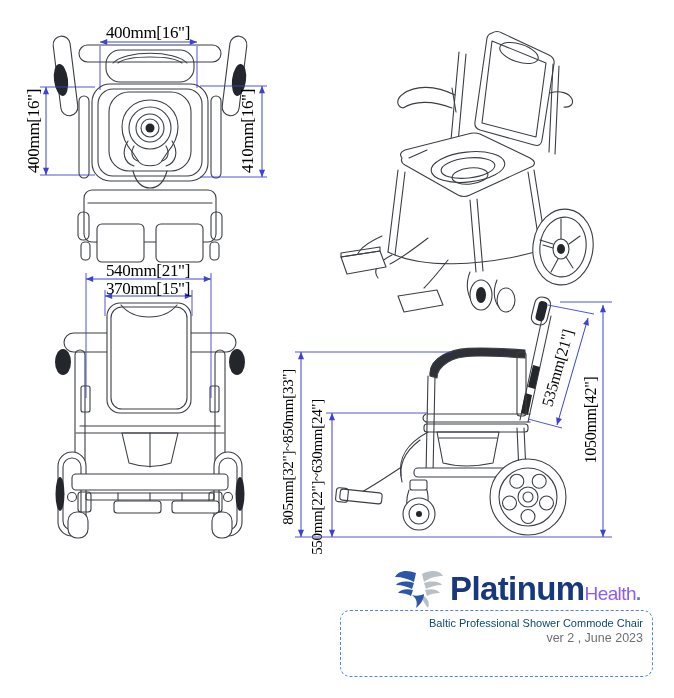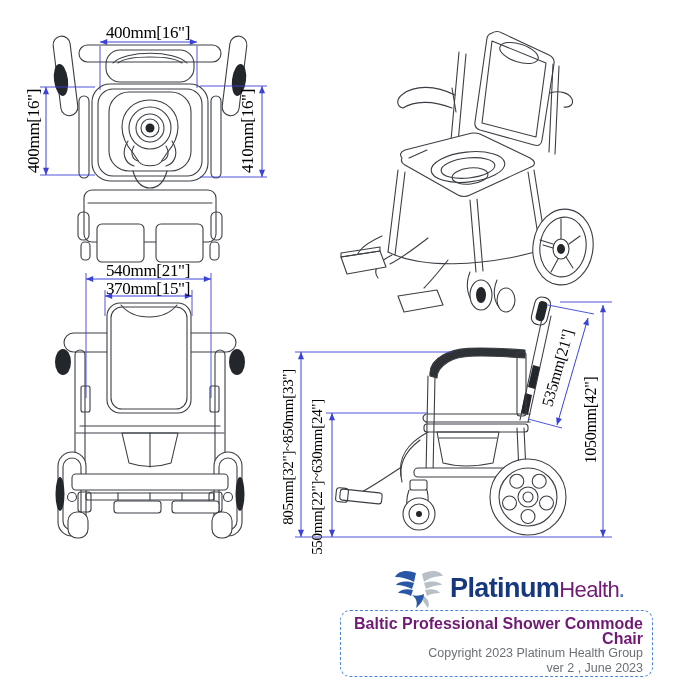--- a/index.html
+++ b/index.html
@@ -8,27 +8,27 @@
   .canvas svg.draw{position:absolute;left:0;top:0;}
   .dim{position:absolute;white-space:nowrap;color:#000;
        font-family:"Liberation Serif",serif;font-size:17px;letter-spacing:-0.3px;
        transform:translate(-50%,-50%);line-height:1;}
   .dim.v{transform:translate(-50%,-50%) rotate(-90deg);}
   .dim.s{font-size:15px;}
   .dim.m{font-size:16px;}
   .dim.a535{transform:translate(-50%,-50%) rotate(-74deg);font-size:16px;}
   .logo{position:absolute;left:394px;top:566px;display:flex;align-items:center;height:44px;}
   .brand{margin-left:6px;letter-spacing:-0.6px;line-height:1;}
-  .brand .b1{font-weight:bold;font-size:27px;color:#17387f;}
-  .brand .b2{font-weight:normal;font-size:22px;color:#701a75;}
+  .brand .b1{font-weight:bold;font-size:33px;color:#17387f;}
+  .brand .b2{font-weight:normal;font-size:19px;color:#8b5cf6;}
   .brand .b3{font-weight:bold;font-size:18px;color:#4a7cc0;}
   .info-box{position:absolute;left:340px;top:610px;width:313px;height:67px;
             box-sizing:border-box;border:1.6px dashed #4c86d9;border-radius:10px;
             padding:5px 9px 4px 0;text-align:right;}
-  .info-title{font-size:16px;font-weight:bold;color:#701a75;line-height:15px;}
+  .info-title{font-size:11px;font-weight:normal;color:#0c4a6e;line-height:15px;}
   .info-line{font-size:12.5px;color:#6b7076;line-height:15.2px;}
 </style>
 </head>
 <body>
 
 <div class="canvas">
 
   <svg class="draw" width="674" height="698" viewBox="0 0 674 698">
     <defs>
       <marker id="ar" viewBox="0 0 10 10" refX="9.5" refY="5" markerWidth="8" markerHeight="8" orient="auto-start-reverse">
@@ -250,17 +250,16 @@
       <path d="M19,22 C12,20 6,22 4,25 C9,25 14,26 17,28 Z" fill="#2b57a7"></path>
       <path d="M18,27 C22,30 24,34 22,40 C27,36 30,31 30,26 C26,28 21,28 18,27 Z" fill="#2b57a7"></path>
     </svg>
     <div class="brand">
       <span class="b1">Platinum</span><span class="b2">Health</span><span class="b3">.</span>
     </div>
   </div>
 
   <div class="info-box">
     <div class="info-title">Baltic Professional Shower Commode Chair</div>
-    <div class="info-line">Copyright 2023 Platinum Health Group</div>
     <div class="info-line">ver 2 , June 2023</div>
   </div>
 
 </div>
 
 </body></html>

